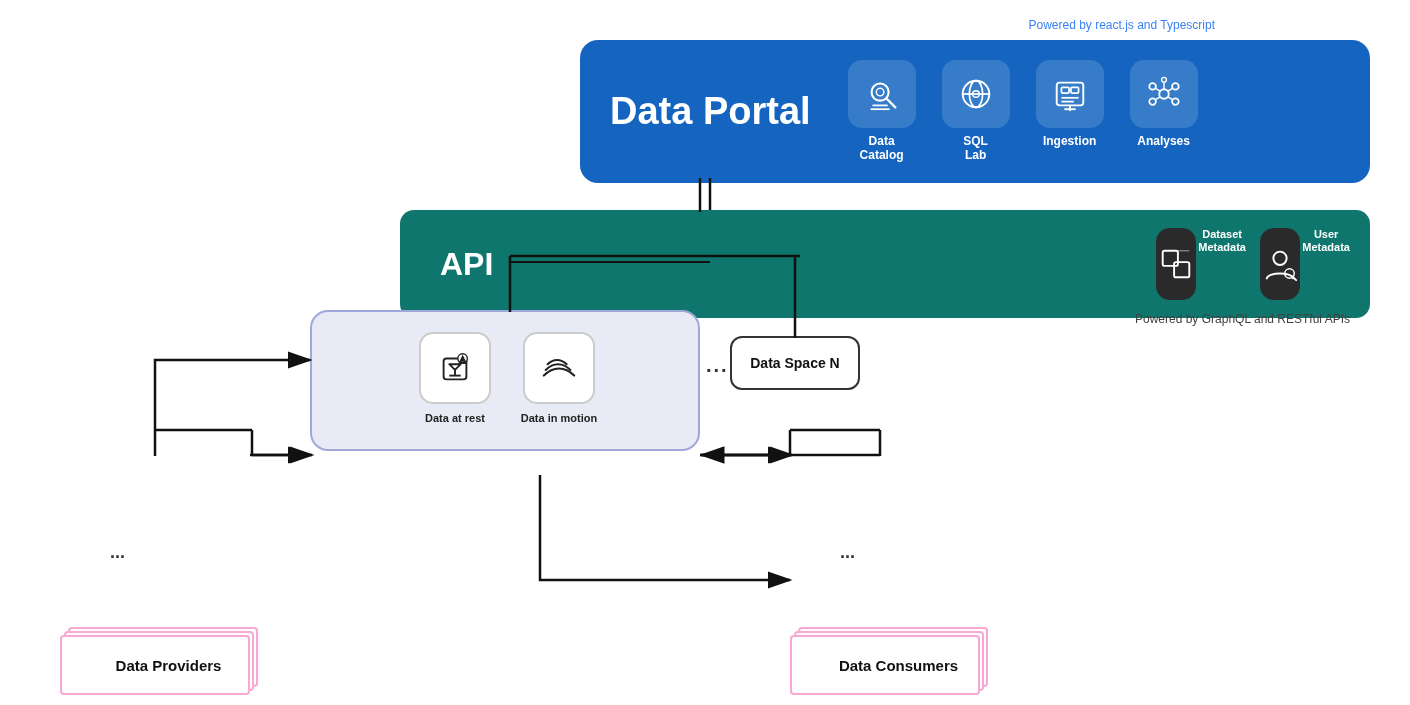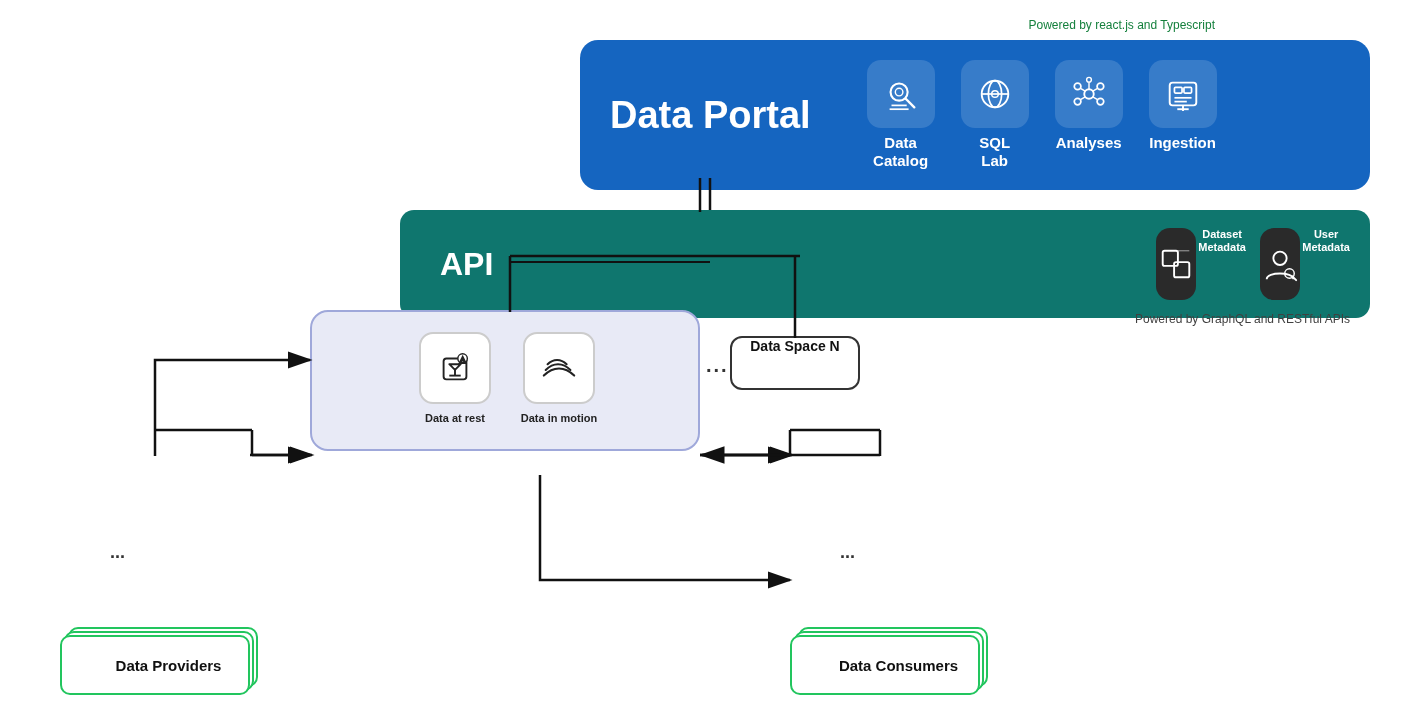--- a/index.html
+++ b/index.html
@@ -17,21 +17,21 @@
       height: 705px;
       position: relative;
     }
 
     
     .powered-reactjs {
       position: absolute;
       top: 18px;
       right: 195px;
       font-size: 12px;
-      color: #15803d;
+      color: #3b82f6;
     }
 
     
     .blue-panel {
       position: absolute;
       top: 40px;
       left: 580px;
       width: 790px;
       background: #1565c0;
       border-radius: 18px;
@@ -40,21 +40,21 @@
       align-items: center;
       gap: 30px;
     }
 
     .data-portal-title {
       color: white;
       font-size: 38px;
       font-weight: 800;
       white-space: nowrap;
       flex-shrink: 0;
-      margin-right: 20px;
+      margin-right: 1px;
     }
 
     .portal-icons-row {
       display: flex;
       gap: 14px;
       align-items: flex-start;
     }
 
     .portal-icon-item {
       display: flex;
@@ -77,21 +77,21 @@
     .portal-icon-box svg {
       width: 38px;
       height: 38px;
       stroke: white;
       fill: none;
       stroke-width: 1.8;
     }
 
     .portal-icon-label {
       color: white;
-      font-size: 15px;
+      font-size: 12px;
       font-weight: 600;
       text-align: center;
       line-height: 1.2;
     }
 
     
     .api-panel {
       position: absolute;
       top: 210px;
       left: 400px;
@@ -226,43 +226,43 @@
     .dataspace-n-box {
       position: absolute;
       top: 336px;
       left: 730px;
       width: 130px;
       height: 54px;
       background: white;
       border-radius: 12px;
       border: 2px solid #333;
       display: flex;
-      align-items: flex-start;
+      align-items: center;
       justify-content: center;
     }
 
     .dataspace-n-title {
       font-size: 14px;
       font-weight: 700;
       color: #111;
     }
 
     
     .data-providers-stack {
       position: absolute;
       bottom: 70px;
       left: 60px;
     }
 
     .stack-card {
       width: 190px;
       height: 60px;
       background: white;
-      border-radius: 10px;
-      border: 2px solid #22c55e;
+      border-radius: 4px;
+      border: 2px solid #f9a8d4;
       position: absolute;
       padding-left: 27px;
     }
 
     .stack-card-1 { top: -8px; left: 8px; z-index: 1; }
     .stack-card-2 { top: -4px; left: 4px; z-index: 2; }
     .stack-card-main {
       top: 0;
       left: 0;
       z-index: 3;
@@ -359,54 +359,54 @@
       <div class="portal-icon-item">
         <div class="portal-icon-box">
           <svg viewBox="0 0 40 40">
             <circle cx="20" cy="20" r="14" stroke="white" stroke-width="2" fill="none"></circle>
             <ellipse cx="20" cy="20" rx="7" ry="14" stroke="white" stroke-width="1.8" fill="none"></ellipse>
             <line x1="6" y1="20" x2="34" y2="20" stroke="white" stroke-width="1.8"></line>
             <circle cx="20" cy="20" r="3.5" stroke="white" stroke-width="1.5" fill="none"></circle>
           </svg>
         </div>
         <div class="portal-icon-label">SQL<br>Lab</div>
+      </div>
+
+      <div class="portal-icon-item">
+        <div class="portal-icon-box">
+          <svg viewBox="0 0 40 40">
+            <rect x="6" y="8" width="28" height="24" rx="3" stroke="white" stroke-width="2" fill="none"></rect>
+            <rect x="11" y="13" width="8" height="6" rx="1" stroke="white" stroke-width="1.8" fill="none"></rect>
+            <rect x="21" y="13" width="8" height="6" rx="1" stroke="white" stroke-width="1.8" fill="none"></rect>
+            <line x1="11" y1="24" x2="29" y2="24" stroke="white" stroke-width="1.8"></line>
+            <line x1="11" y1="28" x2="24" y2="28" stroke="white" stroke-width="1.8"></line>
+            <line x1="20" y1="32" x2="20" y2="38" stroke="white" stroke-width="2"></line>
+            <line x1="14" y1="36" x2="26" y2="36" stroke="white" stroke-width="2"></line>
+          </svg>
+        </div>
+        <div class="portal-icon-label">Ingestion</div>
       </div>
 
       <div class="portal-icon-item">
         <div class="portal-icon-box">
           <svg viewBox="0 0 40 40">
             <circle cx="20" cy="20" r="5" stroke="white" stroke-width="2" fill="none"></circle>
             <circle cx="8" cy="12" r="3.5" stroke="white" stroke-width="1.8" fill="none"></circle>
             <circle cx="32" cy="12" r="3.5" stroke="white" stroke-width="1.8" fill="none"></circle>
             <circle cx="8" cy="28" r="3.5" stroke="white" stroke-width="1.8" fill="none"></circle>
             <circle cx="32" cy="28" r="3.5" stroke="white" stroke-width="1.8" fill="none"></circle>
             <line x1="11" y1="14" x2="16" y2="17" stroke="white" stroke-width="1.5"></line>
             <line x1="29" y1="14" x2="24" y2="17" stroke="white" stroke-width="1.5"></line>
             <line x1="11" y1="26" x2="16" y2="23" stroke="white" stroke-width="1.5"></line>
             <line x1="29" y1="26" x2="24" y2="23" stroke="white" stroke-width="1.5"></line>
             <circle cx="20" cy="5" r="2.5" stroke="white" stroke-width="1.5" fill="none"></circle>
             <line x1="20" y1="7.5" x2="20" y2="15" stroke="white" stroke-width="1.5"></line>
           </svg>
         </div>
         <div class="portal-icon-label">Analyses</div>
-      </div>
-
-      <div class="portal-icon-item">
-        <div class="portal-icon-box">
-          <svg viewBox="0 0 40 40">
-            <rect x="6" y="8" width="28" height="24" rx="3" stroke="white" stroke-width="2" fill="none"></rect>
-            <rect x="11" y="13" width="8" height="6" rx="1" stroke="white" stroke-width="1.8" fill="none"></rect>
-            <rect x="21" y="13" width="8" height="6" rx="1" stroke="white" stroke-width="1.8" fill="none"></rect>
-            <line x1="11" y1="24" x2="29" y2="24" stroke="white" stroke-width="1.8"></line>
-            <line x1="11" y1="28" x2="24" y2="28" stroke="white" stroke-width="1.8"></line>
-            <line x1="20" y1="32" x2="20" y2="38" stroke="white" stroke-width="2"></line>
-            <line x1="14" y1="36" x2="26" y2="36" stroke="white" stroke-width="2"></line>
-          </svg>
-        </div>
-        <div class="portal-icon-label">Ingestion</div>
       </div>
 
     </div>
   </div>
 
   <div class="api-panel">
     <div class="api-title">API</div>
     <div class="api-icons-row">
 
       <div class="api-icon-item">

